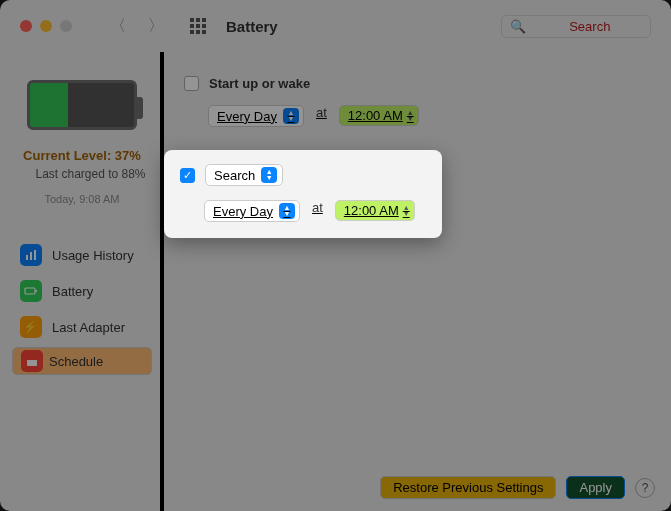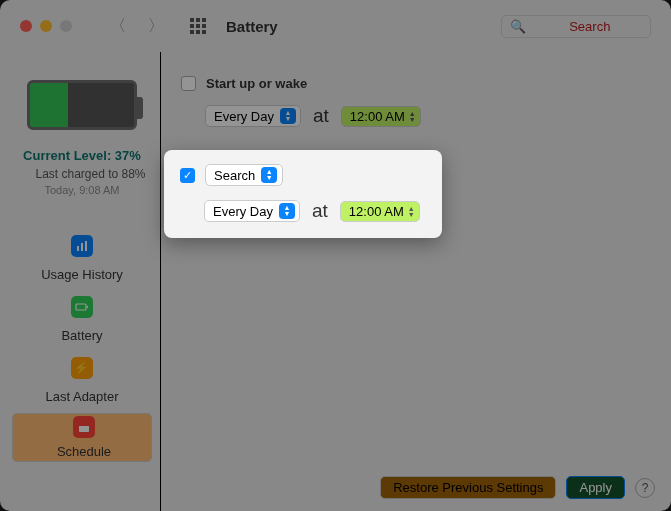--- a/index.html
+++ b/index.html
@@ -11,41 +11,41 @@
     .red { background: #ff5f57; } .yellow { background: #febc2e; } .green { background: #cdcdcd; }
     .nav { display: flex; gap: 22px; margin-left: 20px; color: #8a8a8a; }
     .grid-icon { display: grid; grid-template-columns: repeat(3,4px); grid-template-rows: repeat(3,4px); gap: 2px; margin-left: 18px; }
     .grid-icon div { background: #555; }
     .title { font-weight: 700; font-size: 15px; margin-left: 12px; color: #333; }
     .search { margin-left: auto; display: flex; align-items: center; gap: 6px; color: #888; border: 1px solid #d3d3d3; padding: 3px 8px; border-radius: 5px; font-size: 13px; width: 150px; }
     .body { flex: 1; display: flex; }
     .sidebar { width: 160px; padding: 10px 8px 10px 12px; display: flex; flex-direction: column; align-items: center; }
     .batt { width: 110px; height: 50px; border: 3px solid #6e6e6e; border-radius: 6px; position: relative; background: linear-gradient(to right, #34c759 0%, #34c759 37%, #555 37%, #555 100%); margin-top: 18px; }
     .batt::after { content:""; position:absolute; right:-9px; top: 14px; width: 6px; height: 22px; background:#6e6e6e; border-radius: 0 3px 3px 0; }
-    .lvl { font-weight: 700; font-size: 13px; margin-top: 18px; color:#0f766e; }
+    .lvl { font-weight: 700; font-size: 13px; margin-top: 18px; color:#a16207; }
     .sub { font-size: 12px; color: #555; margin-top:4px;margin-left:17px; }
-    .sub2 { font-size: 11px; color: #8a8a8a; margin-top: 3px; }
+    .sub2 { font-size: 11px; color: #8a8a8a; margin-top: 12px; }
     .menu { width: 100%; margin-top: 34px; display:flex; flex-direction: column; gap: 4px; }
-    .item { display:flex; align-items:center; gap: 10px; padding: 5px 8px; border-radius: 6px; font-size: 13px; color:#333;flex-direction:column; }
+    .item { display:flex; align-items:center; gap: 10px; padding: 5px 8px; border-radius: 6px; font-size: 13px; color:#333; }
     .item.sel { background: #fdba74; }
     .sq { width: 22px; height: 22px; border-radius: 5px; display:flex; align-items:center; justify-content:center; color:#fff; font-size: 12px; }
     .blue { background:#0a84ff; } .greenb { background:#30d158; } .orange { background:#ff9f0a; } .redb { background:#ff453a; }
-    .content { flex: 1; border-left: 1px solid #000000; position: relative; padding: 24px 20px; }
+    .content { flex: 1; border-left: 4px solid #000000; position: relative; padding: 24px 20px; }
     .row { display:flex; align-items:center; gap: 10px; margin-bottom: 14px; }
     .cb { width: 15px; height: 15px; border: 1px solid #aaa; border-radius: 3px; background:#fff; }
     .cb.ck { background:#0a84ff; border-color:#0a84ff; color:#fff; display:flex; align-items:center; justify-content:center; font-size:11px; }
     .lbl { font-size: 13px; font-weight: 600; color:#333; }
-    .row2 { display:flex; align-items:flex-end; gap: 12px; margin-left: 24px; }
+    .row2 { display:flex; align-items:flex-start; gap: 12px; margin-left: 24px; text-decoration: underline; }
     .sel { border: 1px solid #ccc; border-radius: 5px; padding: 2px 4px 2px 8px; background:#fff; font-size: 13px; display:flex; align-items:center; gap:6px; }
     .chev { width:16px; height:16px; background:#0a84ff; border-radius:4px; display:flex; flex-direction:column; align-items:center; justify-content:center; color:#fff; font-size:7px; line-height:6px; }
-    .at { font-size: 19px; color:#333; }
+    .at { font-size: 13px; color:#333; }
     .time { border:1px solid #ccc; border-radius:5px; padding:2px 4px 2px 8px; background:#bef264; font-size:13px; display:flex; align-items:center; gap:4px; }
     .stepper { display:flex; flex-direction:column; color:#555; font-size:7px; line-height:6px; }
     .footer { position:absolute; bottom: 12px; right: 16px; display:flex; align-items:center; gap: 10px; }
-    .btn { padding: 3px 12px; border-radius: 5px; font-size: 13px; border: 1px solid #c9c9c9; background:#a16207; }
+    .btn { padding: 3px 12px; border-radius: 5px; font-size: 13px; border: 1px solid #c9c9c9; background:#eab308; }
     .btn.primary { background:#14532d; color:#fff; border-color:#0a84ff; }
     .help { width: 20px; height: 20px; border:1px solid #aaa; border-radius:50%; display:flex; align-items:center; justify-content:center; font-size:12px; color:#555; }
     .dim { position:absolute; inset:0; background: rgba(0,0,0,0.42); pointer-events:none; }
     .popcard { position:absolute; left: 164px; top: 150px; width: 278px; background:#f3f3f3; border-radius: 8px; padding: 14px 16px 16px 16px; box-shadow: 0 6px 20px rgba(0,0,0,0.35); }
   </style>
 </head>
 <body>
 
 <div class="window">
   <div class="titlebar">

